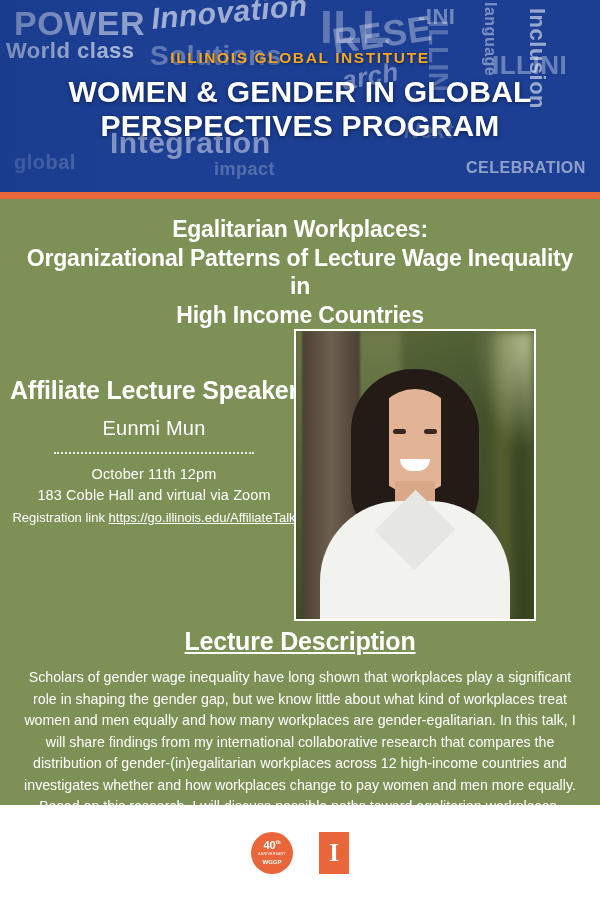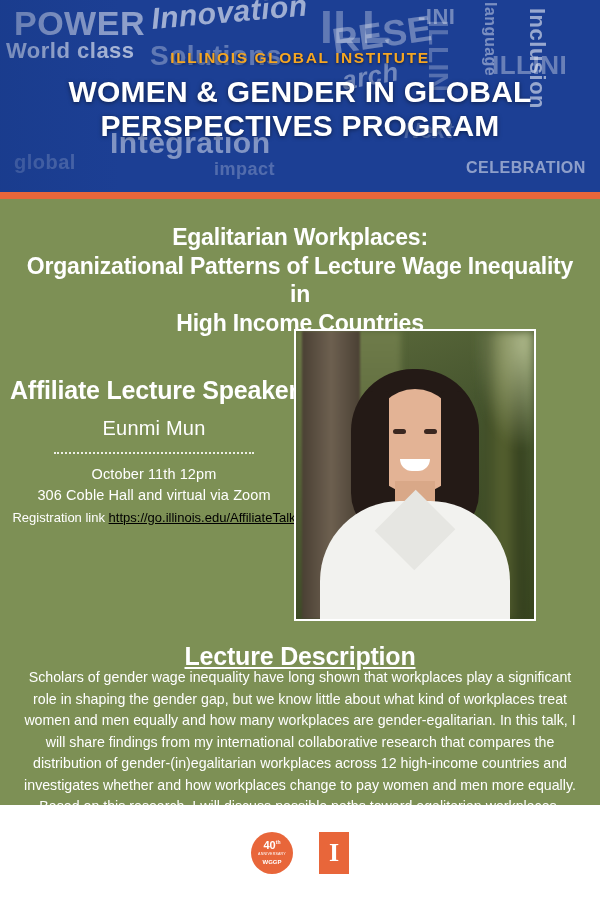--- a/index.html
+++ b/index.html
@@ -83,21 +83,21 @@
 
   
   .body-green {
     position: relative;
     width: 600px;
     height: 606px;
     background: #7d9055;
     overflow: hidden;
   }
   .lecture-title {
-    padding: 24px 18px 0 18px;
+    padding: 16px 18px 0 18px;
     text-align: center;
     color: #ffffff;
     font-size: 23px;
     font-weight: bold;
     line-height: 1.24;
     font-family: "Liberation Sans Narrow", "Liberation Sans", sans-serif;
     letter-spacing: -0.2px;
   }
   .speaker-block {
     position: absolute;
@@ -129,21 +129,21 @@
     font-size: 14.5px;
     line-height: 1.45;
     letter-spacing: 0.1px;
   }
   .reg-line {
     font-size: 13px;
     line-height: 1.5;
     margin-top: 2px;
   }
   .reg-link {
-    color: #000000;
+    color: #ffffff;
     text-decoration: underline;
   }
 
   .photo {
     position: absolute;
     left: 294px;
     top: 130px;
     width: 238px;
     height: 288px;
     border: 2px solid #ffffff;
@@ -225,21 +225,20 @@
   .desc-title {
     position: absolute;
     left: 0; top: 428px;
     width: 600px;
     text-align: center;
     color: #ffffff;
     font-size: 25px;
     font-weight: bold;
     text-decoration: underline;
     letter-spacing: -0.2px;
-    margin-top: 15px;
   }
   .desc-body {
     position: absolute;
     left: 24px; top: 468px;
     width: 552px;
     color: #ffffff;
     font-size: 14.2px;
     line-height: 1.52;
     text-align: center;
   }
@@ -324,21 +323,21 @@
       <div>Egalitarian Workplaces:</div>
       <div>Organizational Patterns of Lecture Wage Inequality in</div>
       <div>High Income Countries</div>
     </div>
 
     <div class="speaker-block">
       <div class="speaker-heading">Affiliate Lecture Speaker</div>
       <div class="speaker-name">Eunmi Mun</div>
       <div class="dotted-sep"></div>
       <div class="detail-line">October 11th 12pm</div>
-      <div class="detail-line">306 Coble Hall and virtual via Zoom</div>
+      <div class="detail-line">183 Coble Hall and virtual via Zoom</div>
       <div class="reg-line">
         <span>Registration link </span><a class="reg-link" href="#">https://go.illinois.edu/AffiliateTalk</a>
       </div>
     </div>
 
     <div class="photo">
       <div class="photo-scene">
         <div class="ph-sky"></div>
         <div class="ph-blur1"></div>
         <div class="ph-trunk"></div>

